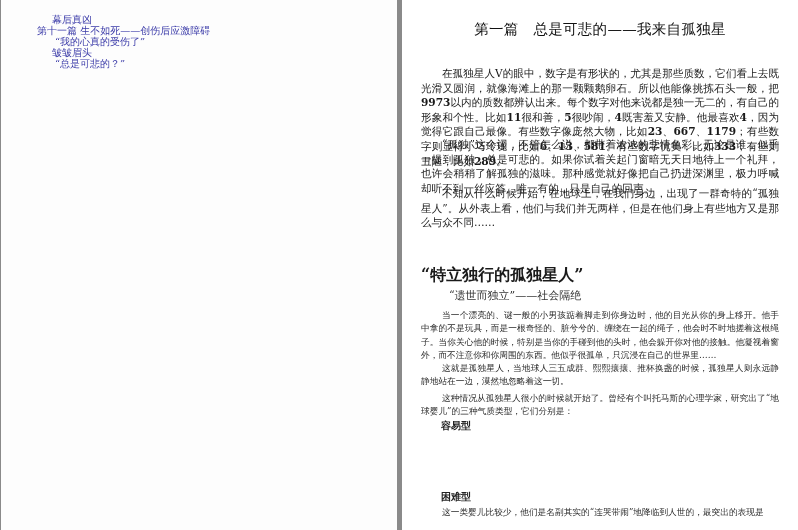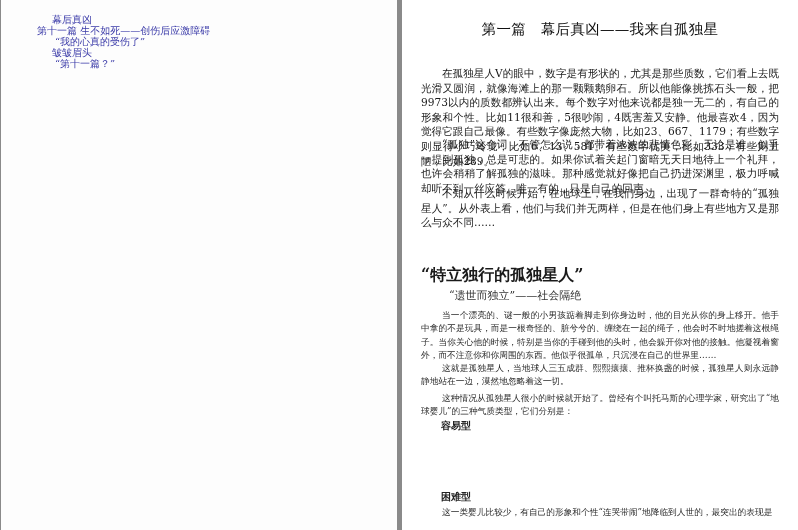--- a/index.html
+++ b/index.html
@@ -28,21 +28,21 @@
     position: absolute; left: 0; top: 20px; width: 396px; text-align: center;
     font-size: 14.5px; line-height: 18px; color: #111;
     letter-spacing: 0.3px;
   }
   .body-block {
     position: absolute; left: 19px; width: 358px;
     font-size: 10.6px; line-height: 14.6px; color: #1a1a1a;
     text-align: justify;
   }
   .body-block p { margin: 0; text-indent: 21px; }
-  .body-block b { font-weight: normal; margin-top: 16px; }
+  .body-block b { font-weight: bold; margin-top: 16px; }
   .sec-heading {
     position: absolute; left: 19px; top: 268px; font-size: 16px; line-height: 14px;
     font-weight: bold; color: #1a1a1a;
   }
   .sub-heading {
     position: absolute; left: 47px; top: 290px; font-size: 11px; line-height: 12px; color: #333;
   }
   .small-block {
     position: absolute; left: 19px; width: 358px;
     font-size: 8.7px; line-height: 13.4px; color: #2a2a2a; text-align: justify;
@@ -55,27 +55,27 @@
 </head>
 <body>
 
 <div class="left-border"></div>
 
 <div class="outline-pane">
   <div class="outline-item" style="left:51px; top:15px;">幕后真凶</div>
   <div class="outline-item" style="left:36px; top:26px;">第十一篇 生不如死——创伤后应激障碍</div>
   <div class="outline-item" style="left:54px; top:37px;">“我的心真的受伤了”</div>
   <div class="outline-item" style="left:51px; top:48px;">皱皱眉头</div>
-  <div class="outline-item" style="left:54px; top:59px;">“第十一篇？”</div>
+  <div class="outline-item" style="left:54px; top:59px;">“总是可悲的？”</div>
 </div>
 
 <div class="divider"></div>
 
 <div class="page">
-  <div class="page-title">第一篇　幕后真凶——我来自孤独星</div>
+  <div class="page-title">第一篇　总是可悲的——我来自孤独星</div>
 
   <div class="body-block" style="top:66px;">
     <p id="p1"><span>在孤独星人V的眼中，数字是有形状的，尤其是那些质数，它们看上去既光滑又圆润，就像海滩上的那一颗颗鹅卵石。所以他能像挑拣石头一般，把</span><b>9973</b><span>以内的质数都辨认出来。每个数字对他来说都是独一无二的，有自己的形象和个性。比如</span><b>11</b><span>很和善，</span><b>5</b><span>很吵闹，</span><b>4</b><span>既害羞又安静。他最喜欢</span><b>4</b><span>，因为觉得它跟自己最像。有些数字像庞然大物，比如</span><b>23</b><span>、</span><b>667</b><span>、</span><b>1179</b><span>；有些数字则显得小巧玲珑，比如</span><b>6</b><span>、</span><b>13</b><span>、</span><b>581</b><span>。有些数字优美，比如</span><b>333</b><span>；有些则丑陋，比如</span><b>289</b><span>。</span></p>
   </div>
 
   <div class="body-block" style="top: 137px;">
     <p>“孤独”这个词，不管怎么说，都带着浓浓的悲情色彩。无论是谁，似乎一提到孤独，总是可悲的。如果你试着关起门窗暗无天日地待上一个礼拜，也许会稍稍了解孤独的滋味。那种感觉就好像把自己扔进深渊里，极力呼喊却听不到一丝应答。唯一有的，只是自己的回声。</p>
   </div>
 
   <div class="body-block" style="top:186px;">
@@ -92,15 +92,15 @@
     <p>这就是孤独星人，当地球人三五成群、熙熙攘攘、推杯换盏的时候，孤独星人则永远静静地站在一边，漠然地忽略着这一切。</p>
   </div>
   <div class="small-block" style="top:392px;">
     <p>这种情况从孤独星人很小的时候就开始了。曾经有个叫托马斯的心理学家，研究出了“地球婴儿”的三种气质类型，它们分别是：</p>
   </div>
 
   <div class="type-heading" style="top:420px;">容易型</div>
 
   <div class="type-heading" style="top:491px;">困难型</div>
   <div class="small-block" style="top:506px;">
-    <p>这一类婴儿比较少，有自己的形象和个性“连哭带闹”地降临到人世的，最突出的表现是</p>
+    <p>这一类婴儿比较少，他们是名副其实的“连哭带闹”地降临到人世的，最突出的表现是</p>
   </div>
 </div>
 
 </body></html>

